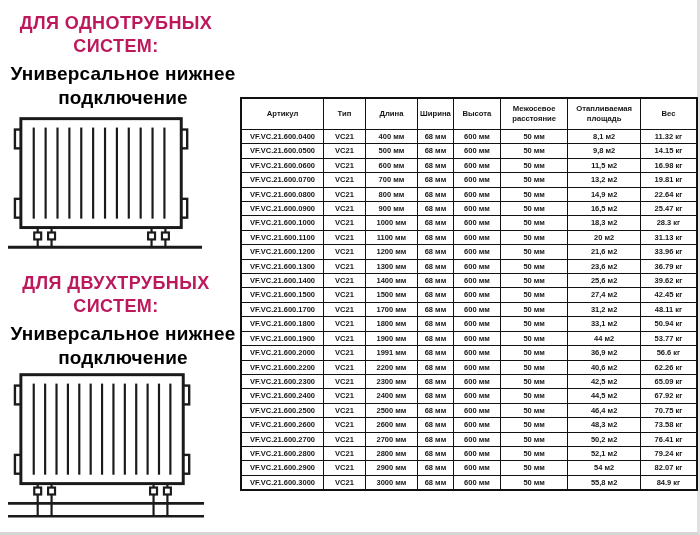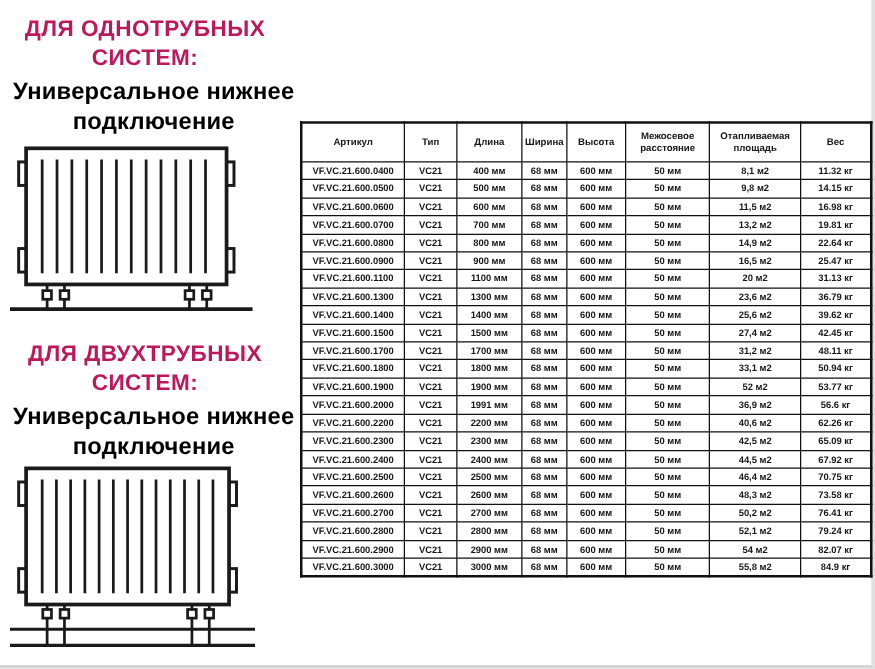--- a/index.html
+++ b/index.html
@@ -238,30 +238,50 @@
           <td>VF.VC.21.600.0900</td>
           <td>VC21</td>
           <td>900 мм</td>
           <td>68 мм</td>
           <td>600 мм</td>
           <td>50 мм</td>
           <td>16,5 м2</td>
           <td>25.47 кг</td>
         </tr>
         <tr>
+          <td>VF.VC.21.600.1000</td>
+          <td>VC21</td>
+          <td>1000 мм</td>
+          <td>68 мм</td>
+          <td>600 мм</td>
+          <td>50 мм</td>
+          <td>18,3 м2</td>
+          <td>28.3 кг</td>
+        </tr>
+        <tr>
           <td>VF.VC.21.600.1100</td>
           <td>VC21</td>
           <td>1100 мм</td>
           <td>68 мм</td>
           <td>600 мм</td>
           <td>50 мм</td>
           <td>20 м2</td>
           <td>31.13 кг</td>
         </tr>
         <tr>
+          <td>VF.VC.21.600.1200</td>
+          <td>VC21</td>
+          <td>1200 мм</td>
+          <td>68 мм</td>
+          <td>600 мм</td>
+          <td>50 мм</td>
+          <td>21,6 м2</td>
+          <td>33.96 кг</td>
+        </tr>
+        <tr>
           <td>VF.VC.21.600.1300</td>
           <td>VC21</td>
           <td>1300 мм</td>
           <td>68 мм</td>
           <td>600 мм</td>
           <td>50 мм</td>
           <td>23,6 м2</td>
           <td>36.79 кг</td>
         </tr>
         <tr>
@@ -304,21 +324,21 @@
           <td>33,1 м2</td>
           <td>50.94 кг</td>
         </tr>
         <tr>
           <td>VF.VC.21.600.1900</td>
           <td>VC21</td>
           <td>1900 мм</td>
           <td>68 мм</td>
           <td>600 мм</td>
           <td>50 мм</td>
-          <td>52 м2</td>
+          <td>44 м2</td>
           <td>53.77 кг</td>
         </tr>
         <tr>
           <td>VF.VC.21.600.2000</td>
           <td>VC21</td>
           <td>1991 мм</td>
           <td>68 мм</td>
           <td>600 мм</td>
           <td>50 мм</td>
           <td>36,9 м2</td>

